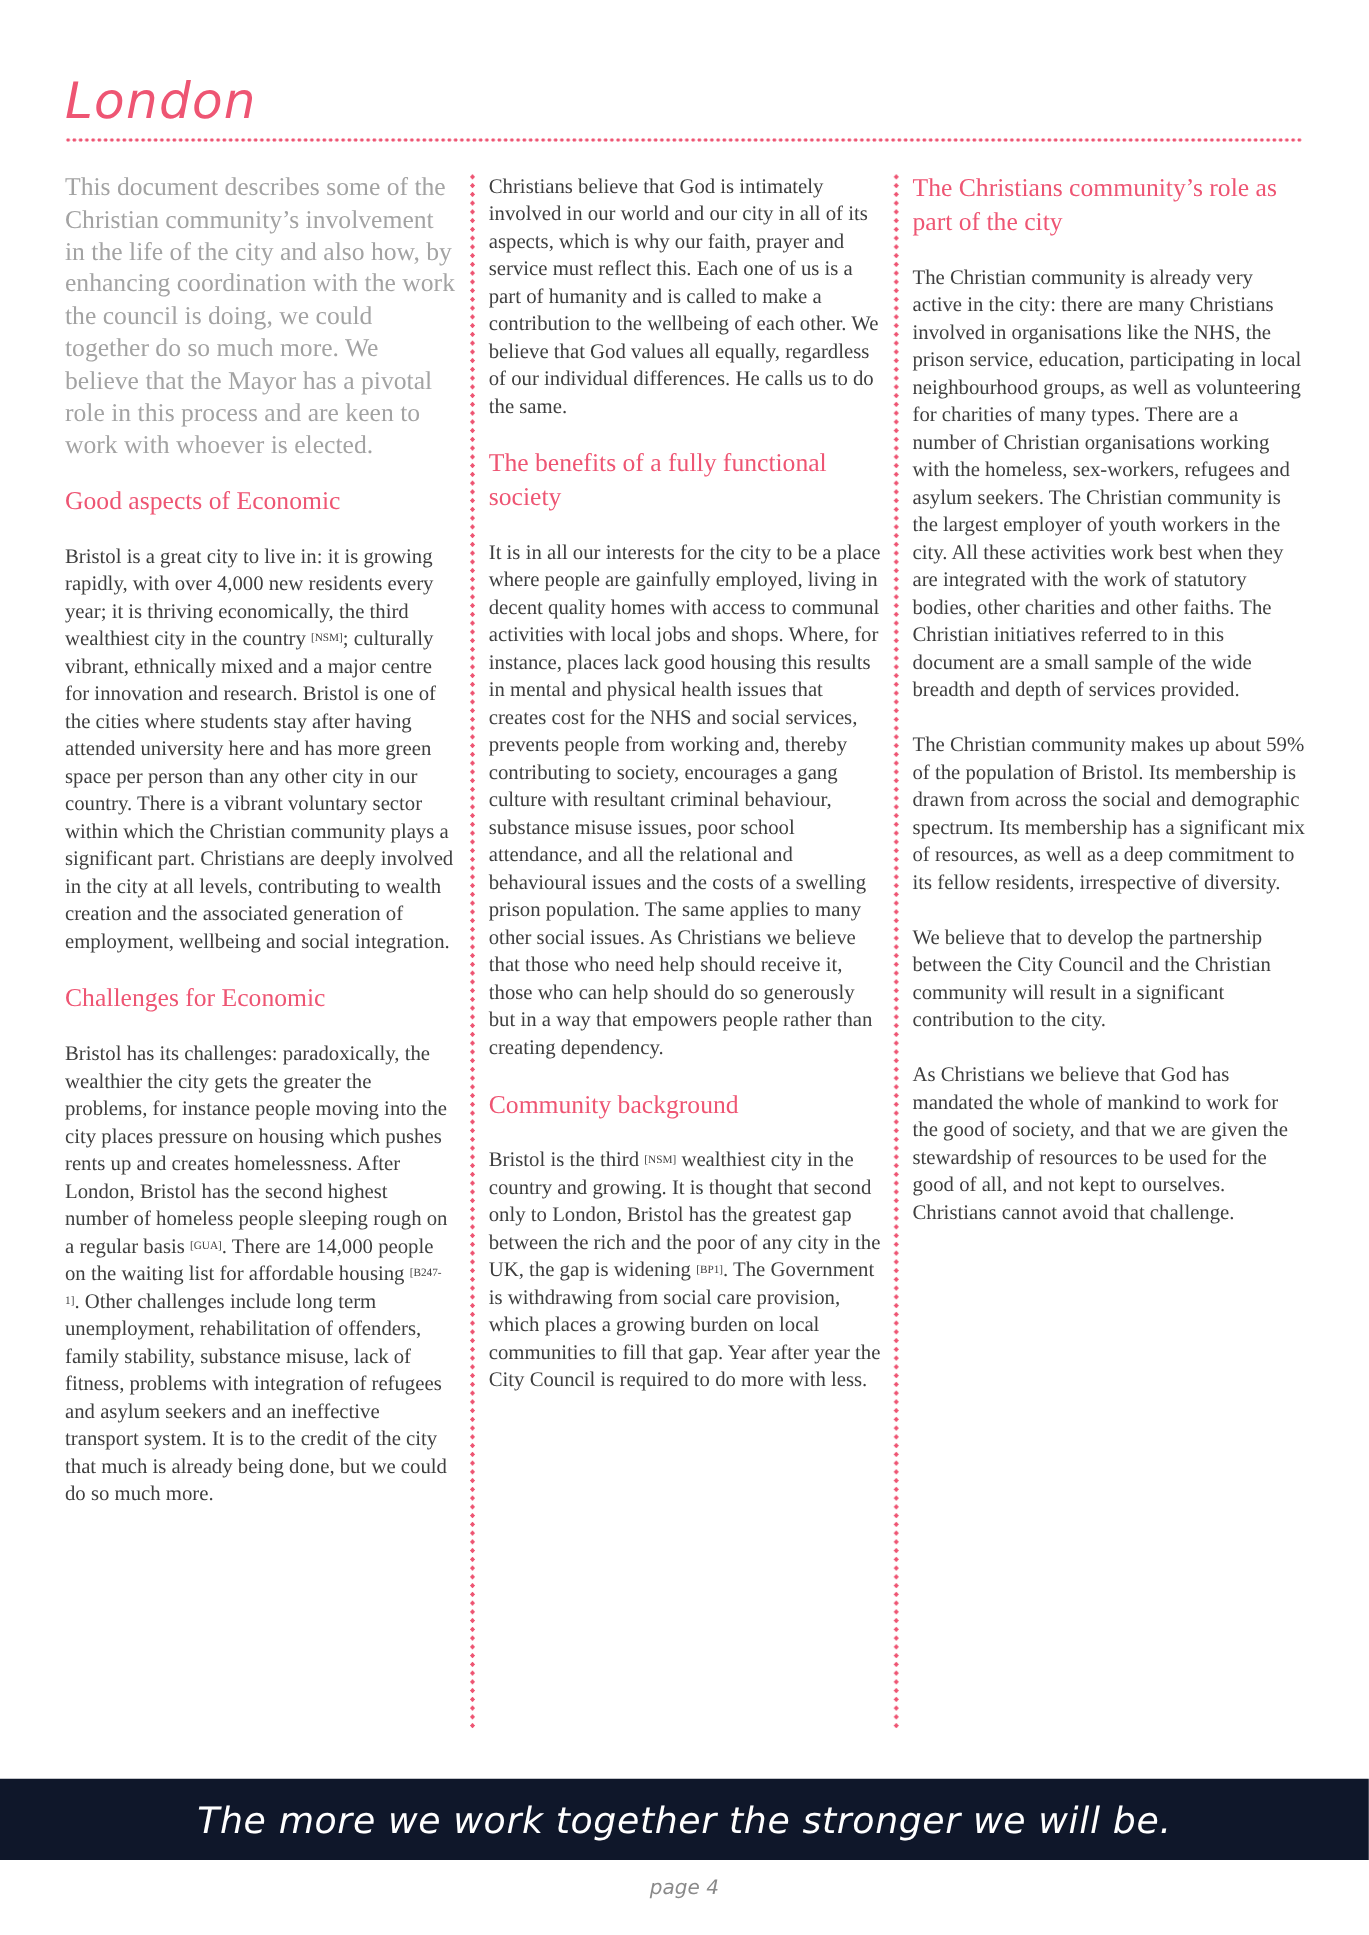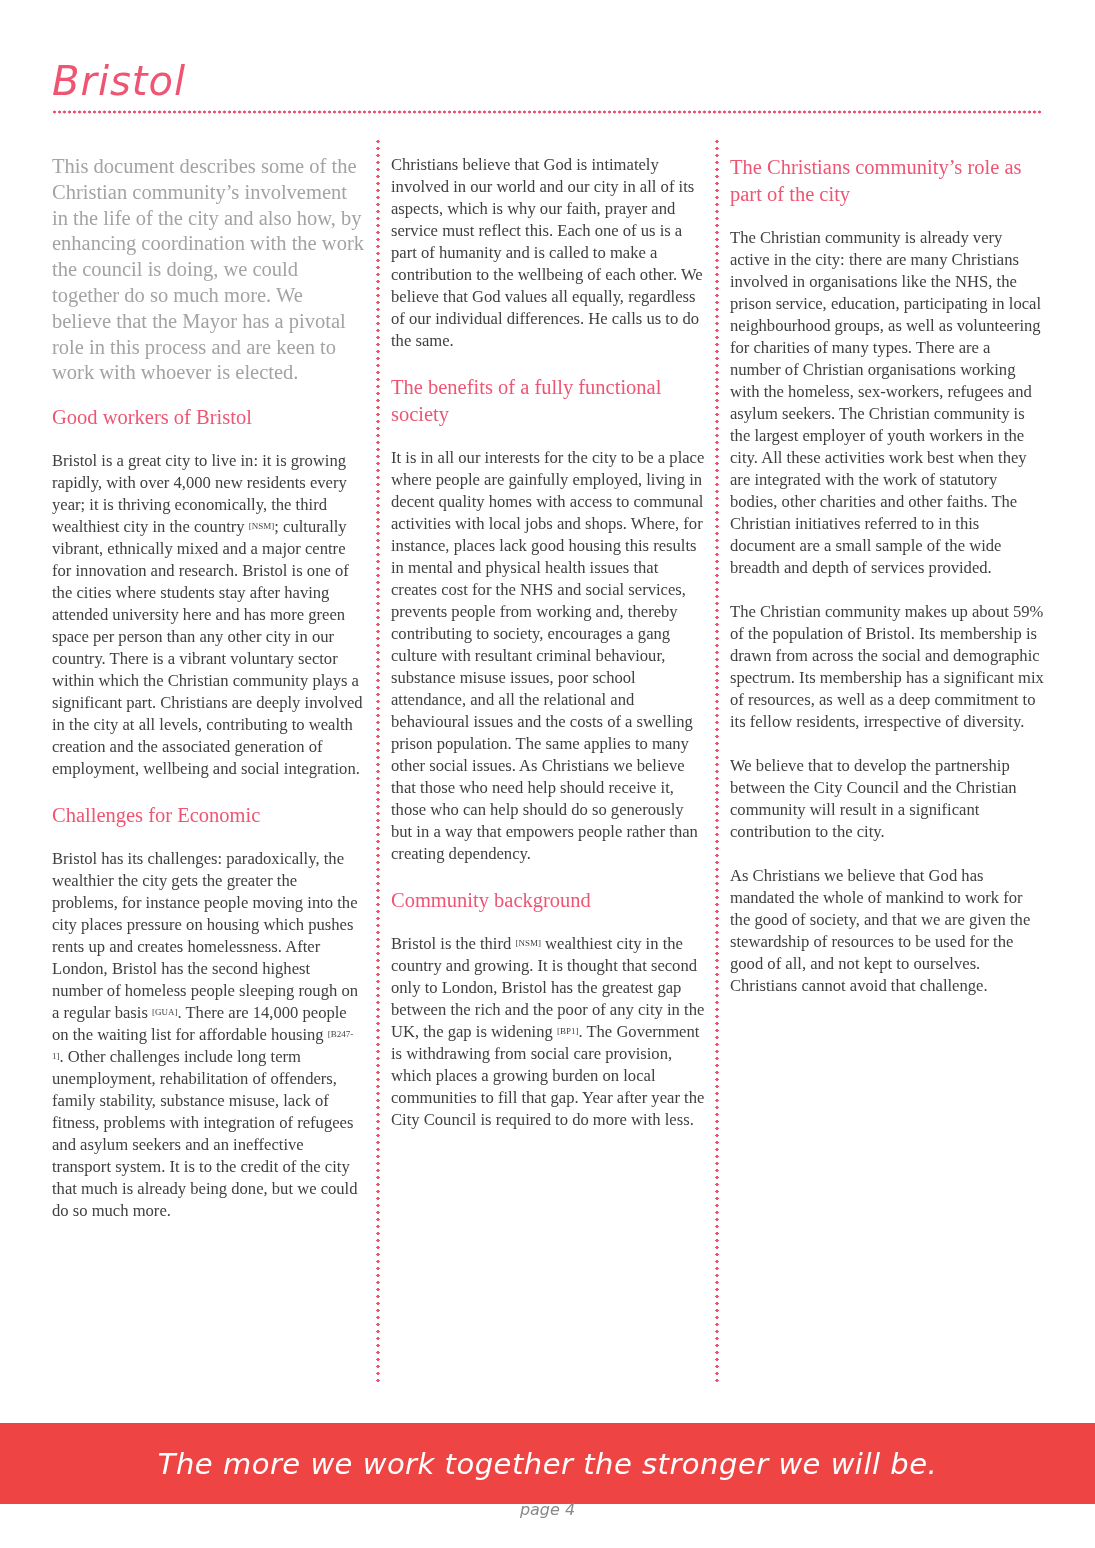--- a/index.html
+++ b/index.html
@@ -7,49 +7,49 @@
          font-family: "Liberation Serif", "DejaVu Serif", serif; color: #3d3d3d; }
   .title { position: absolute; left: 52px; top: 58px; margin: 0;
            font-family: "DejaVu Sans", sans-serif; font-weight: normal;
            font-size: 40px; color: #ee5573; letter-spacing: 1px; font-style: italic; }
   .title-rule { position: absolute; left: 52px; top: 110px; width: 990px; height: 4px;
                 background-image: radial-gradient(circle, #ee5573 1.4px, transparent 1.6px);
                 background-size: 5px 4px; background-repeat: repeat-x; }
   .col-rule { position: absolute; width: 4px;
               background-image: radial-gradient(circle, #ee5573 1.6px, transparent 1.8px);
               background-size: 4px 7px; background-repeat: repeat-y; }
-  .col { position: absolute; top: 138px; margin-top: 16px; }
+  .col { position: absolute; top: 138px; }
   .col1 { left: 52px; width: 312px; }
   .col2 { left: 391px; width: 314px; }
   .col3 { left: 730px; width: 315px; }
   .intro { font-size: 20.5px; line-height: 25.8px; color: #a3a3a3; margin: 0 0 18px 0; }
   h2 { font-weight: normal; color: #ee5573; font-size: 20.5px; line-height: 27px; margin: 0 0 19px 0; }
   p { font-size: 16.6px; line-height: 22px; margin: 0 0 22px 0; color: #3f3f3f; }
   sup { font-size: 9px; vertical-align: top; position: relative; top: -1px; }
-  .banner { position: absolute; left: 0; top: 1423px; width: 1095px; height: 81px;
-            background: #ef4444; display: flex; align-items: center; justify-content: center; }
+  .banner { position: absolute; left: 0; top: 1423px; width: 1095px; height: 65px;
+            background: #0f172a; display: flex; align-items: center; justify-content: center; }
   .banner span { font-family: "DejaVu Sans", sans-serif; font-style: italic; color: #ffffff;
                  font-size: 29px; letter-spacing: 0.5px; }
   .page-num { position: absolute; left: 0; width: 1095px; top: 1500px; text-align: center;
               font-family: "DejaVu Sans", sans-serif; font-style: italic; color: #8a8a8a; font-size: 16px; }
 </style>
 </head>
 <body>
 
-<h1 class="title">Bristol</h1>
+<h1 class="title">London</h1>
 <div class="title-rule"></div>
 
 <div class="col-rule" style="left:376px; top:138px; height:1245px;"></div>
 <div class="col-rule" style="left:715px; top:138px; height:1245px;"></div>
 
 <div class="col col1">
   <p class="intro">This document describes some of the Christian community’s involvement in the life of the city and also how, by enhancing coordination with the work the council is doing, we could together do so much more. We believe that the Mayor has a pivotal role in this process and are keen to work with whoever is elected.</p>
 
   <section>
-    <h2>Good workers of Bristol</h2>
+    <h2>Good aspects of Economic</h2>
     <p><span>Bristol is a great city to live in: it is growing rapidly, with over 4,000 new residents every year; it is thriving economically, the third wealthiest city in the country </span><sup>[NSM]</sup><span>; culturally vibrant, ethnically mixed and a major centre for innovation and research. Bristol is one of the cities where students stay after having attended university here and has more green space per person than any other city in our country. There is a vibrant voluntary sector within which the Christian community plays a significant part. Christians are deeply involved in the city at all levels, contributing to wealth creation and the associated generation of employment, wellbeing and social integration.</span></p>
   </section>
 
   <section>
     <h2>Challenges for Economic</h2>
     <p><span>Bristol has its challenges: paradoxically, the wealthier the city gets the greater the problems, for instance people moving into the city places pressure on housing which pushes rents up and creates homelessness. After London, Bristol has the second highest number of homeless people sleeping rough on a regular basis </span><sup>[GUA]</sup><span>. There are 14,000 people on the waiting list for affordable housing </span><sup>[B247-1]</sup><span>. Other challenges include long term unemployment, rehabilitation of offenders, family stability, substance misuse, lack of fitness, problems with integration of refugees and asylum seekers and an ineffective transport system. It is to the credit of the city that much is already being done, but we could do so much more.</span></p>
   </section>
 </div>
 
 <div class="col col2">

